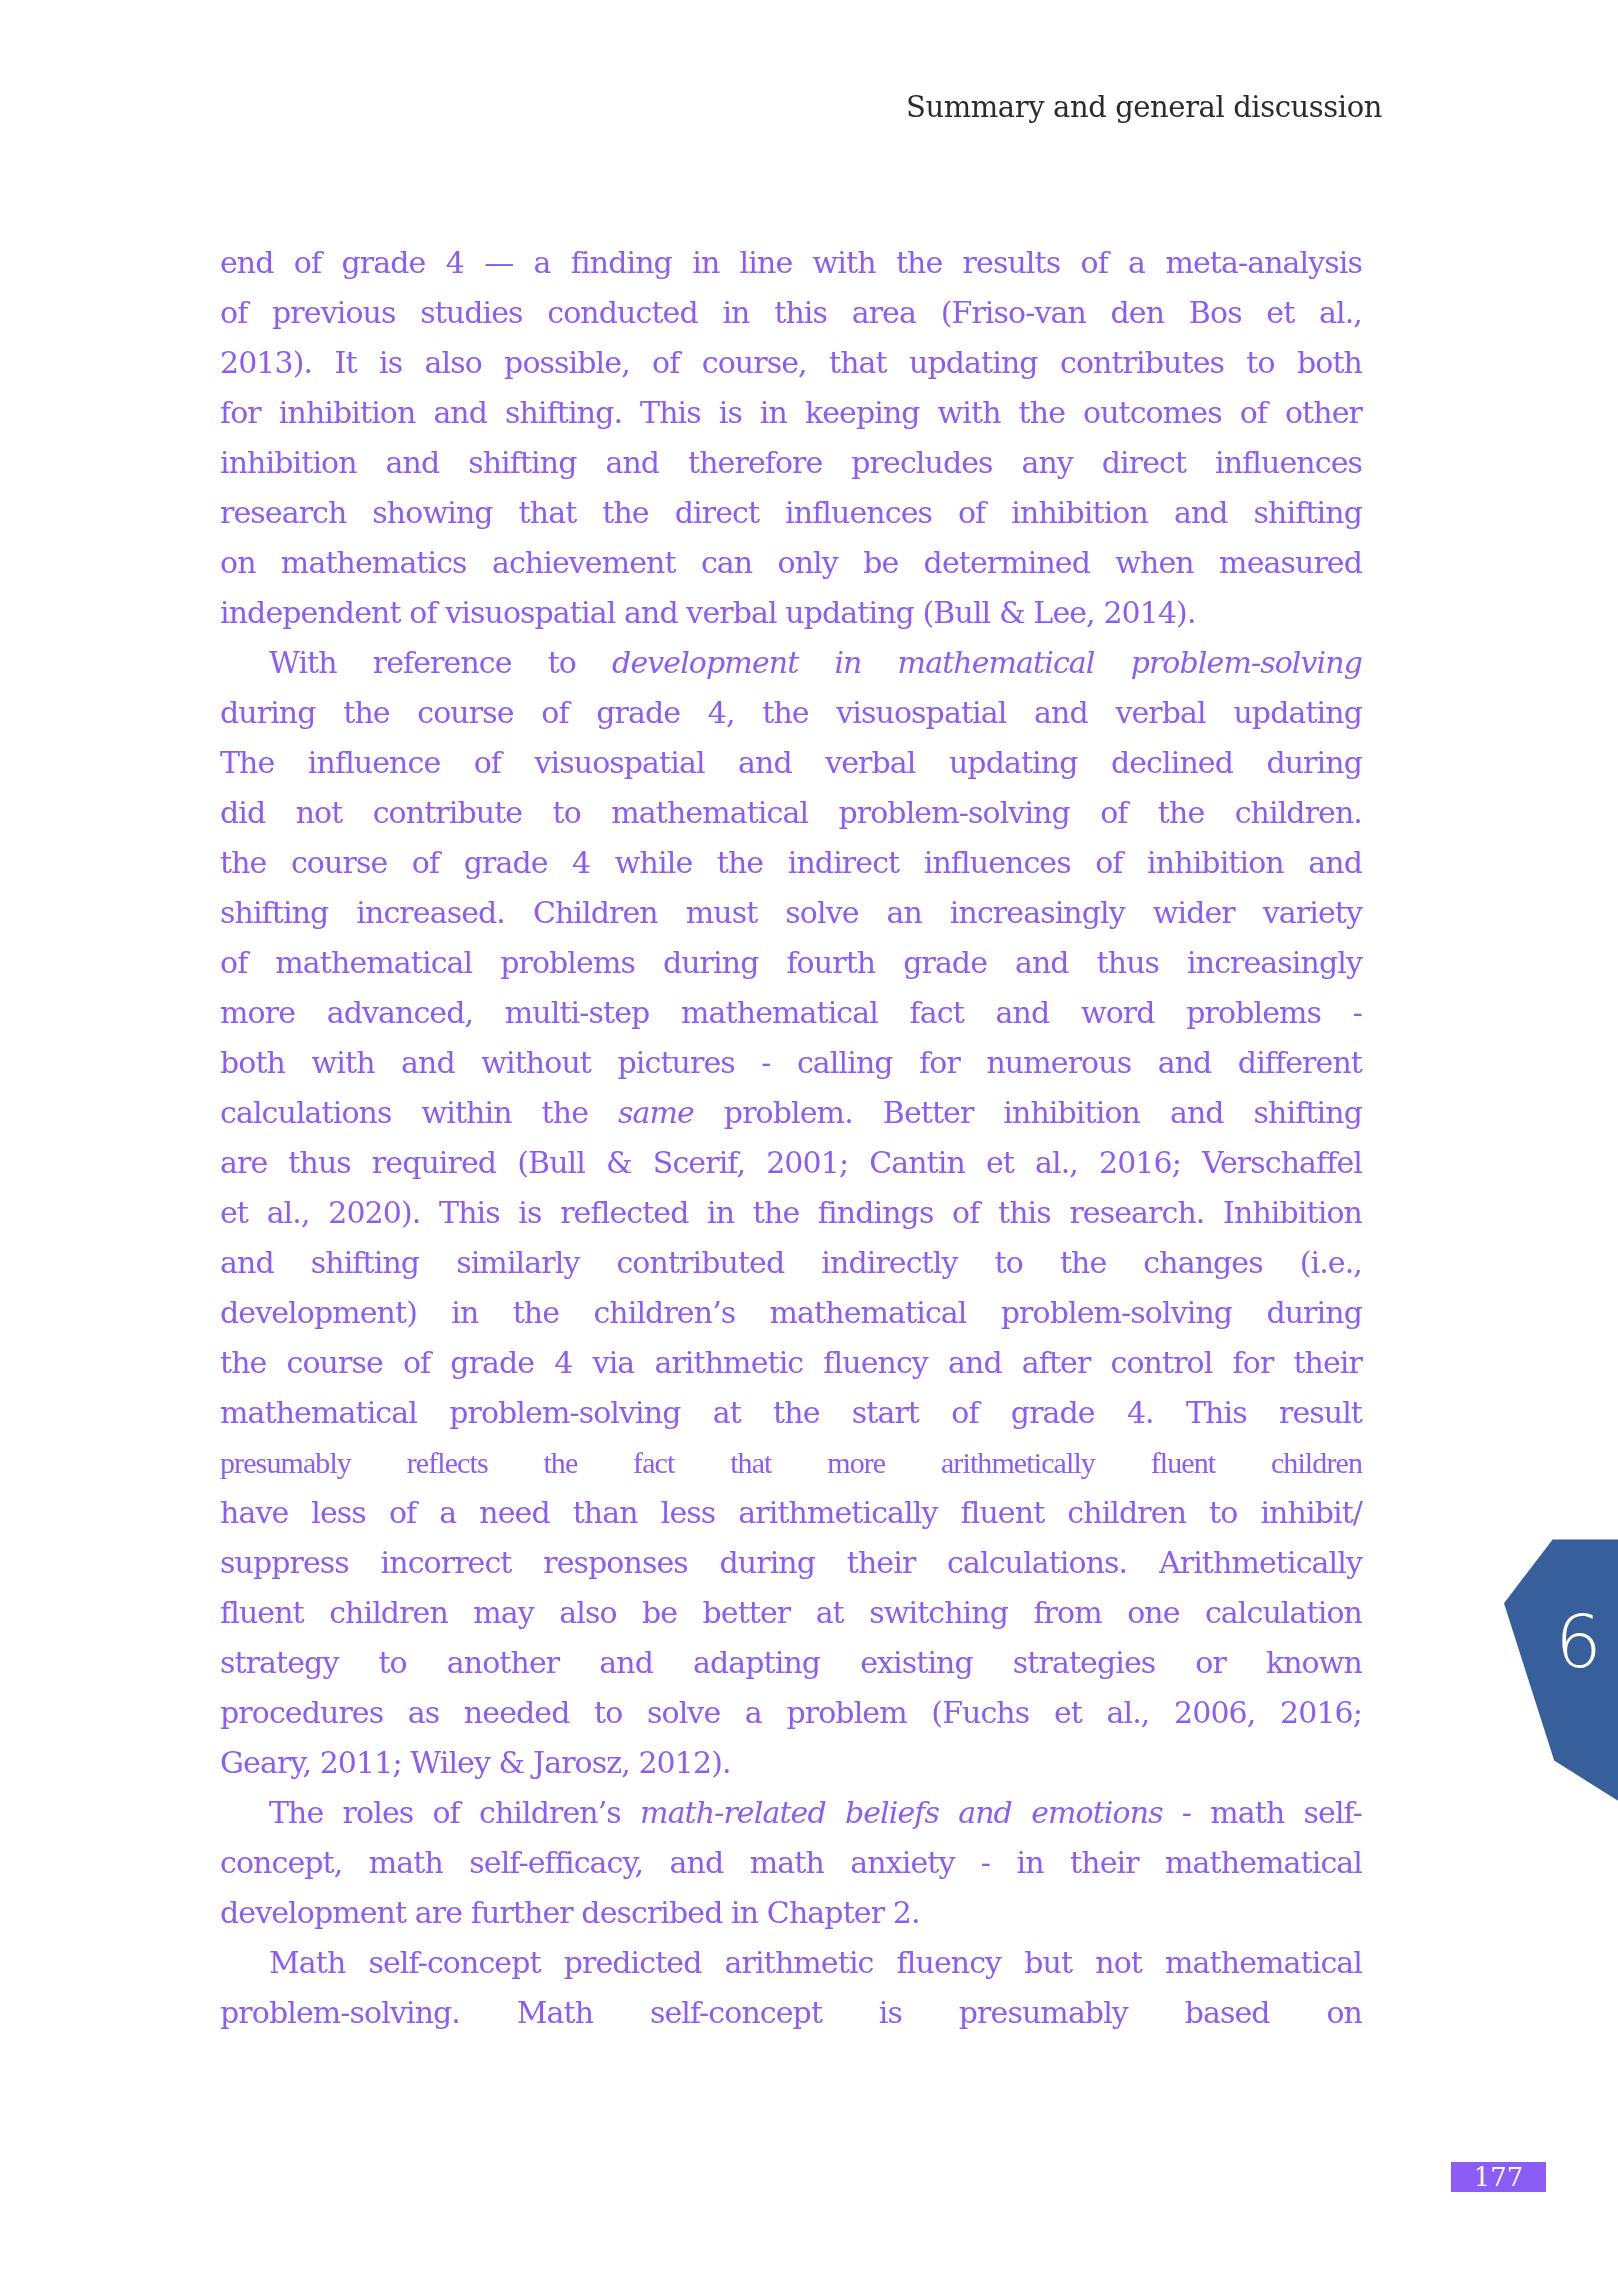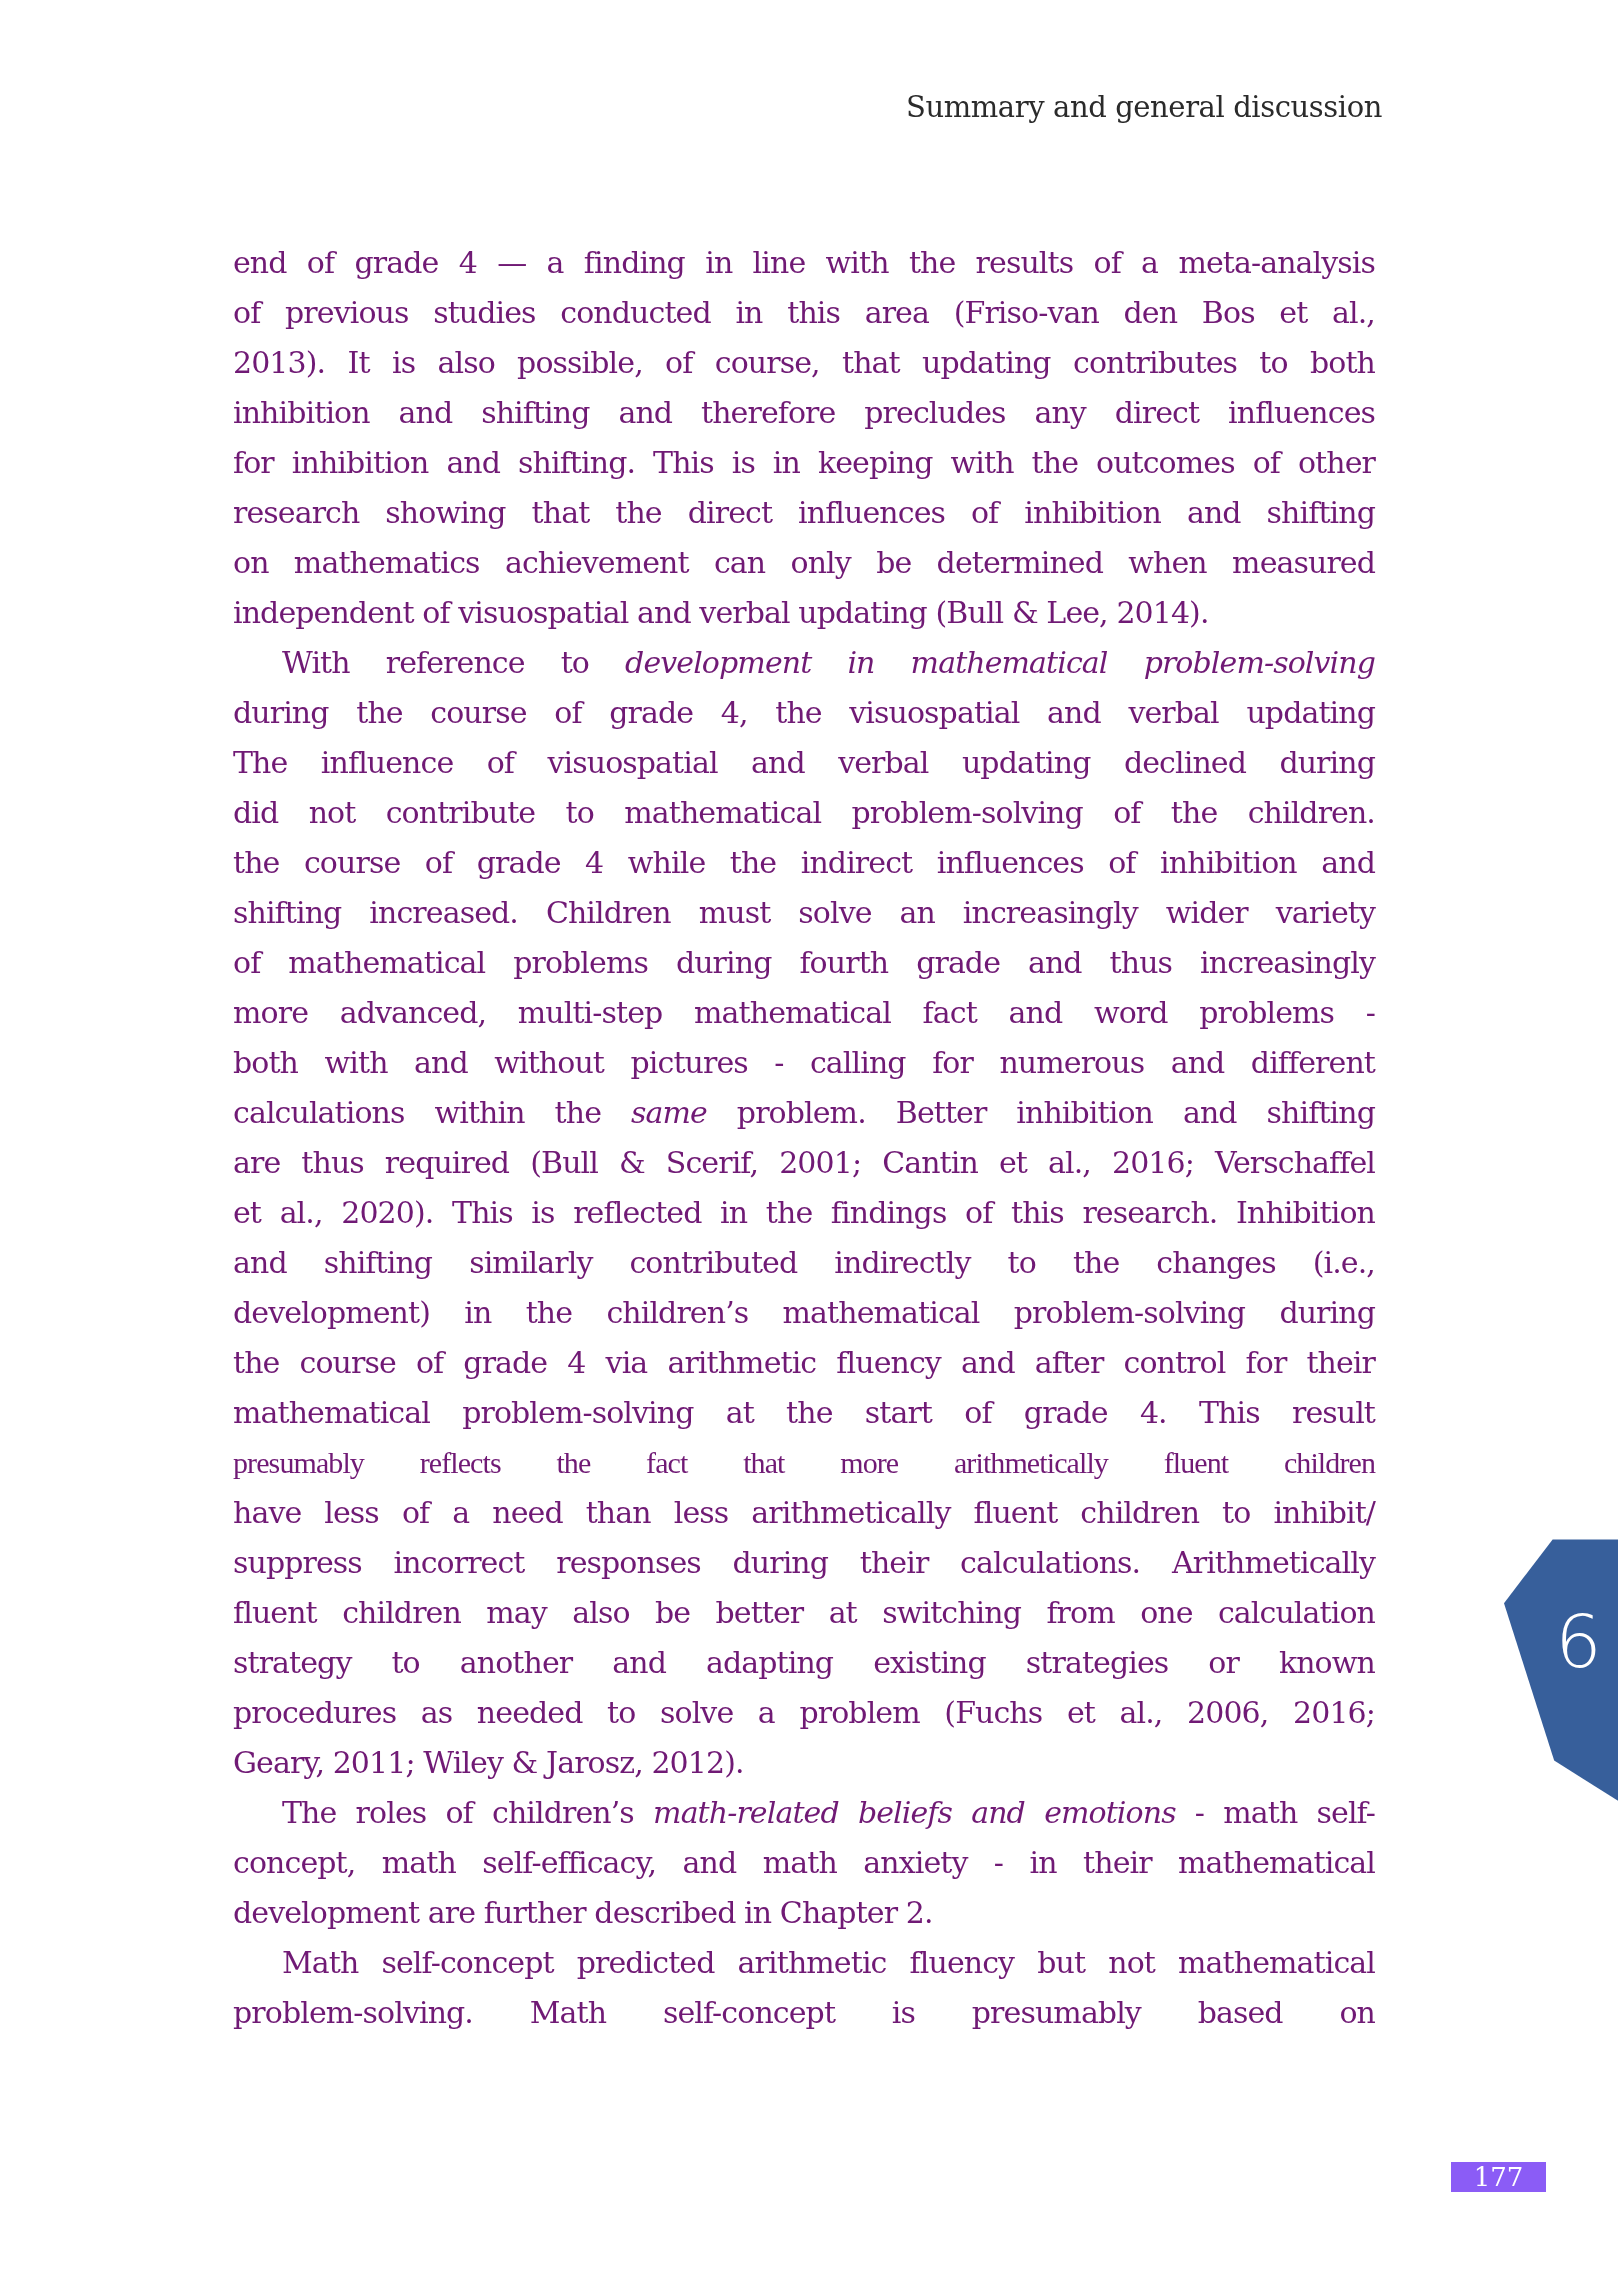--- a/index.html
+++ b/index.html
@@ -3,22 +3,22 @@
 <meta charset="utf-8">
 <style>
   html, body { margin: 0; padding: 0; background: #ffffff; }
   body { width: 1619px; height: 2284px; position: relative; overflow: hidden; }
   .running-head {
     position: absolute; top: 90px; right: 237px;
     font-family: "DejaVu Serif", serif; font-size: 29px; color: #2b2b2b;
     letter-spacing: -0.4px; font-weight: 300;
   }
   .body-text {
-    position: absolute; left: 233px; top: 238px; width: 1142px;
-    font-family: "DejaVu Serif", serif; font-size: 30px; color: #701a75;
+    position: absolute; left: 220px; top: 238px; width: 1142px;
+    font-family: "DejaVu Serif", serif; font-size: 30px; color: #8b5cf6;
     letter-spacing: -0.9px;
   }
   .line {
     display: block; height: 50px; line-height: 50px;
     text-align: justify; text-align-last: justify; white-space: nowrap;
     overflow: visible;
   }
   .line.last { text-align-last: left; }
   .line.indent { padding-left: 49px; }
   .line .inner { display: block; white-space: normal; width: 100%; }
@@ -39,24 +39,24 @@
     <div class="line">
       <span class="inner" style="text-align: justify; text-align-last: justify;">end of grade 4 — a finding in line with the results of a meta-analysis</span>
     </div>
     <div class="line">
       <span class="inner" style="text-align: justify; text-align-last: justify;">of previous studies conducted in this area (Friso-van den Bos et al.,</span>
     </div>
     <div class="line">
       <span class="inner" style="text-align: justify; text-align-last: justify;">2013). It is also possible, of course, that updating contributes to both</span>
     </div>
     <div class="line">
-      <span class="inner" style="text-align: justify; text-align-last: justify;">inhibition and shifting and therefore precludes any direct influences</span>
+      <span class="inner" style="text-align: justify; text-align-last: justify;">for inhibition and shifting. This is in keeping with the outcomes of other</span>
     </div>
     <div class="line">
-      <span class="inner" style="text-align: justify; text-align-last: justify;">for inhibition and shifting. This is in keeping with the outcomes of other</span>
+      <span class="inner" style="text-align: justify; text-align-last: justify;">inhibition and shifting and therefore precludes any direct influences</span>
     </div>
     <div class="line">
       <span class="inner" style="text-align: justify; text-align-last: justify;">research showing that the direct influences of inhibition and shifting</span>
     </div>
     <div class="line">
       <span class="inner" style="text-align: justify; text-align-last: justify;">on mathematics achievement can only be determined when measured</span>
     </div>
     <div class="line last">
       <span class="inner" style="text-align: justify; text-align-last: left;">independent of visuospatial and verbal updating (Bull &amp; Lee, 2014).</span>
     </div>

